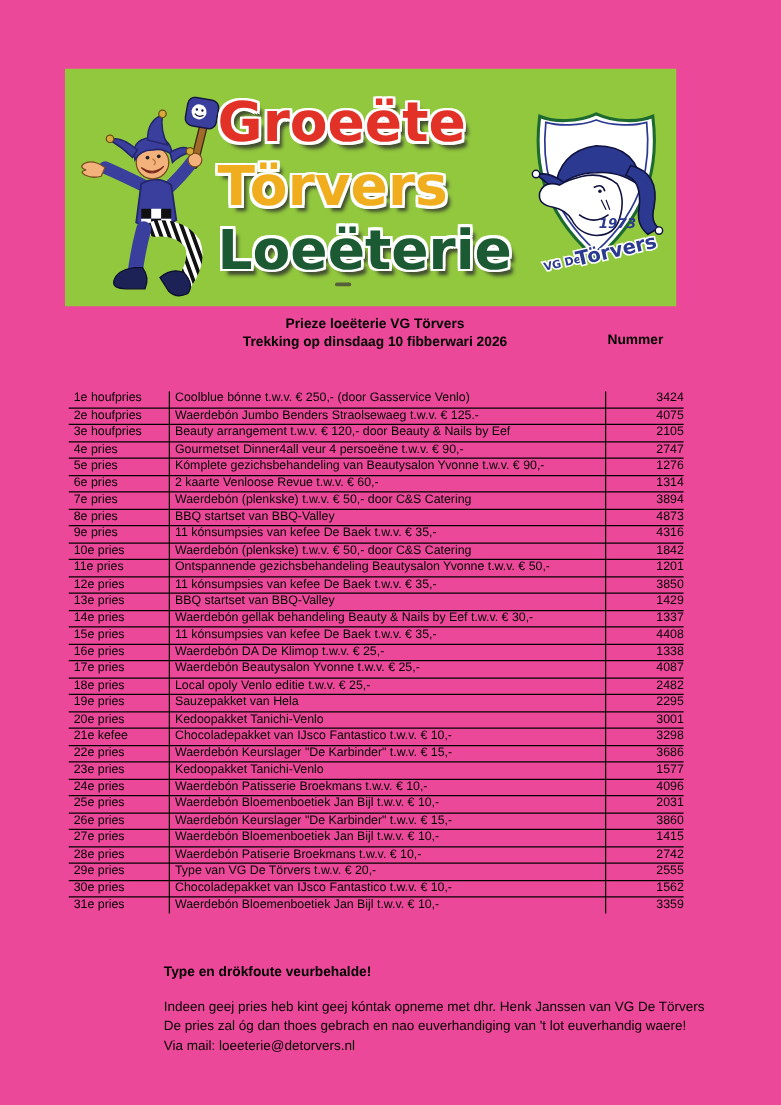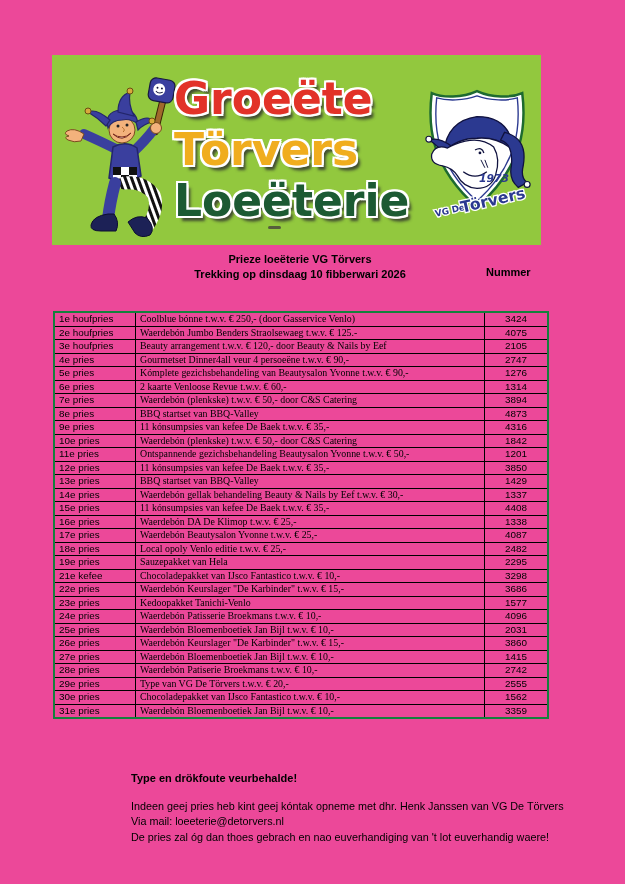--- a/index.html
+++ b/index.html
@@ -23,29 +23,29 @@
       4px 5px 3px rgba(45,45,45,0.8);
   }
   .banner-dash{position:absolute;left:216px;top:171px;width:13px;height:3px;background:#4b4b3c;border-radius:2px;opacity:.85;}
   
   .doc-head{position:absolute;left:53px;top:252px;width:494px;text-align:center;
     font-weight:bold;font-size:11px;line-height:14.5px;}
   .nummer-label{position:absolute;left:486px;top:266px;font-weight:bold;font-size:11px;}
   
   .prize-table{
     position:absolute;left:53px;top:311px;width:490px;
-    border-collapse:collapse;table-layout:fixed;border:2px solid #15803d;
+    border-collapse:collapse;table-layout:fixed;border:2px solid #ec4899;
   }
   .prize-table td{
     border:1px solid #000;height:12.4px;line-height:12.5px;font-size:9.9px;
     padding:0 4px;white-space:nowrap;overflow:hidden;
   }
   .prize-table td.prize{width:72px;}
-  .prize-table td.description{width:340px;font-family:Liberation Serif, serif;}
-  .prize-table td.number{width:62px;text-align:center;padding:0;}
+  .prize-table td.description{width:340px;}
+  .prize-table td.number{width:62px;text-align:right;padding:0;}
   
   .footer-disclaimer{position:absolute;left:131px;top:772px;font-weight:bold;font-size:11px;}
   .footer-contact{position:absolute;left:131px;top:799px;font-size:10.8px;line-height:15.4px;}
   .footer-permit{position:absolute;left:130px;top:858px;font-size:10px;font-style:italic;color:#222;margin-top:39px;}
 </style>
 </head>
 <body>
 
 <div class="page">
 
@@ -243,20 +243,25 @@
           <td class="prize">18e pries</td>
           <td class="description">Local opoly Venlo editie t.w.v. € 25,-</td>
           <td class="number">2482</td>
         </tr>
         <tr>
           <td class="prize">19e pries</td>
           <td class="description">Sauzepakket van Hela</td>
           <td class="number">2295</td>
         </tr>
         <tr>
+          <td class="prize">20e pries</td>
+          <td class="description">Kedoopakket Tanichi-Venlo</td>
+          <td class="number">3001</td>
+        </tr>
+        <tr>
           <td class="prize">21e kefee</td>
           <td class="description">Chocoladepakket van IJsco Fantastico  t.w.v. € 10,-</td>
           <td class="number">3298</td>
         </tr>
         <tr>
           <td class="prize">22e pries</td>
           <td class="description">Waerdebón Keurslager "De Karbinder" t.w.v. € 15,-</td>
           <td class="number">3686</td>
         </tr>
         <tr>
@@ -303,18 +308,18 @@
           <td class="prize">31e pries</td>
           <td class="description">Waerdebón Bloemenboetiek Jan Bijl t.w.v. € 10,-</td>
           <td class="number">3359</td>
         </tr>
       </tbody>
   </table>
 
   <div class="footer-disclaimer">Type en drökfoute veurbehalde!</div>
   <div class="footer-contact">
     <div>Indeen geej pries heb kint geej kóntak opneme met dhr. Henk Janssen van VG De Törvers</div>
+    <div>De pries zal óg dan thoes gebrach en nao euverhandiging van 't lot euverhandig waere!</div>
     <div>Via mail: loeeterie@detorvers.nl</div>
-    <div>De pries zal óg dan thoes gebrach en nao euverhandiging van 't lot euverhandig waere!</div>
   </div>
   <div class="footer-permit">Vergunning verliend door Gemeinte Venlo dd 9 sept. 2025 besluit RGVEWW nr. Z2025-02811</div>
 
 </div>
 
 </body></html>

